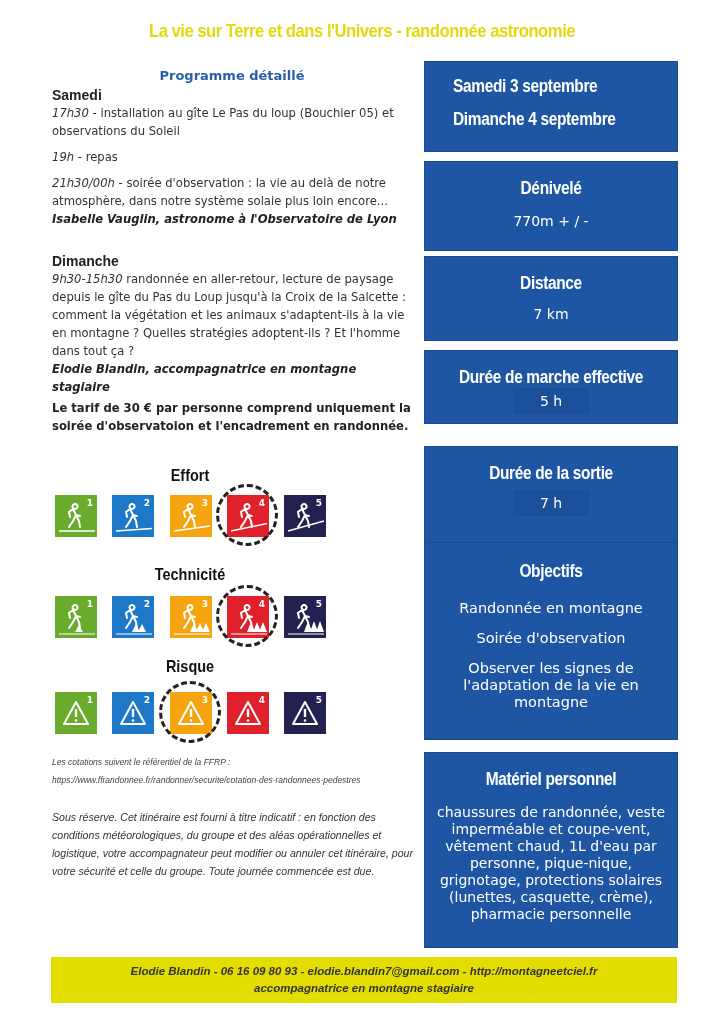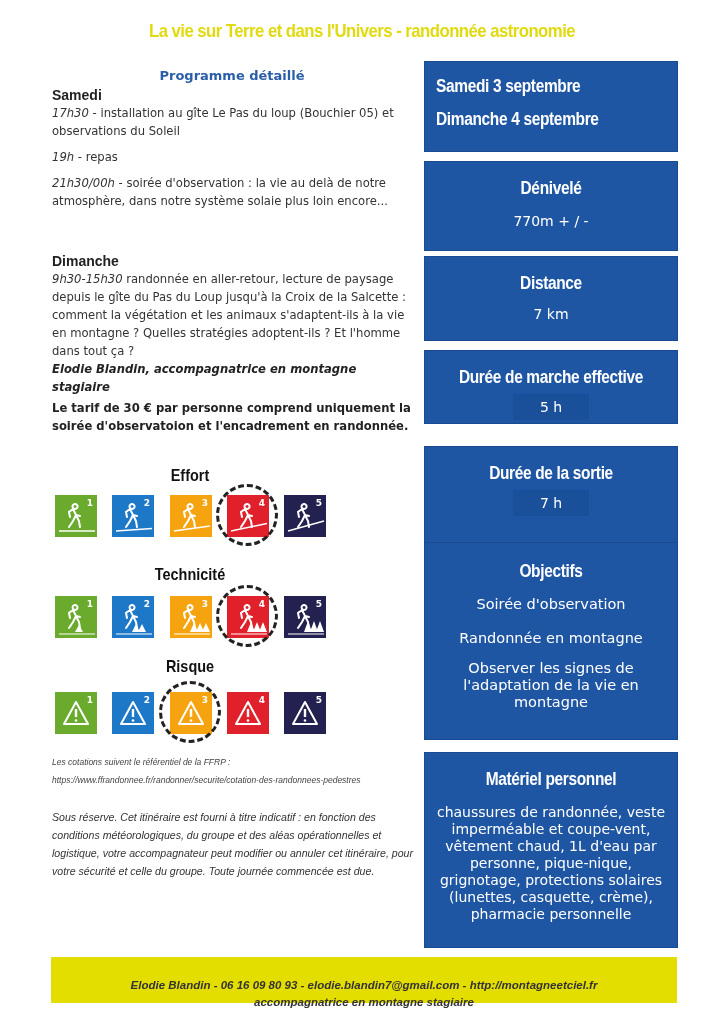--- a/index.html
+++ b/index.html
@@ -15,34 +15,35 @@
   .rating-label { font-family: "Liberation Sans", sans-serif; font-weight: bold; font-size: 17px; color: #111; text-align: center; width: 300px; left: 40px; transform: scaleX(0.85); }
   .tile { position: absolute; width: 42px; height: 42px; }
   .tile svg { width: 42px; height: 42px; display: block; }
   .ring { position: absolute; width: 62px; height: 62px; border: 3px dashed #222; border-radius: 50%; }
   .small-note { left: 52px; font-size: 8.5px; font-style: italic; color: #444; font-family: "Liberation Sans", sans-serif; }
   .reserve { left: 52px; width: 370px; top: 808px; font-size: 10.6px; line-height: 18px; font-style: italic; color: #333; font-family: "Liberation Sans", sans-serif; }
   .box { position: absolute; left: 424px; width: 254px; background: #1f56a3; color: #fff; text-align: center; border: 1px solid #1a4b91; }
   .box-h { font-family: "Liberation Sans", sans-serif; font-weight: bold; font-size: 18px; letter-spacing: -0.4px; transform: scaleX(0.86); }
   .box-v { font-size: 14px; }
   .inner-val { display: inline-block; background: #1a4f9a; width: 76px; height: 26px; line-height: 26px; font-size: 14px; }
-  .footer { left: 51px; top: 957px; width: 626px; height: 46px; background: #e4dd00; text-align: center; font-family: "Liberation Sans", sans-serif; font-style: italic; font-weight: bold; font-size: 11.5px; color: #333; line-height: 17px; padding-top: 20px; }
+  .footer { left: 51px; top: 957px; width: 626px; height: 46px; background: #e4dd00; text-align: center; font-family: "Liberation Sans", sans-serif; font-style: italic; font-weight: bold; font-size: 11.5px; color: #333; line-height: 17px; padding-top: 6px; }
 </style>
 </head>
 <body>
 
 <div class="abs title">La vie sur Terre et dans l'Univers - randonnée astronomie</div>
 
 <div class="abs prog-title">Programme détaillé</div>
 
 <div class="abs left" style="top:86px;">
   <div class="day">Samedi</div>
   <div><span class="it">17h30</span><span> - installation au gîte Le Pas du loup (Bouchier 05) et observations du Soleil</span></div>
   <div style="margin-top:8px"><span class="it">19h</span><span> - repas</span></div>
   <div style="margin-top:8px"><span class="it">21h30/00h</span><span> - soirée d'observation : la vie au delà de notre atmosphère, dans notre système solaie plus loin encore...</span></div>
+  <div class="bi">Isabelle Vauglin, astronome à l'Observatoire de Lyon</div>
 </div>
 
 <div class="abs left" style="top:252px;">
   <div class="day">Dimanche</div>
   <div><span class="it">9h30-15h30</span><span> randonnée en aller-retour, lecture de paysage depuis le gîte du Pas du Loup jusqu'à la Croix de la Salcette : comment la végétation et les animaux s'adaptent-ils à la vie en montagne ? Quelles stratégies adoptent-ils ? Et l'homme dans tout ça ?</span></div>
   <div class="bi">Elodie Blandin, accompagnatrice en montagne stagiaire</div>
 </div>
 
 <div class="abs left b" style="top:399px;">Le tarif de 30 € par personne comprend uniquement la soirée d'observatoion et l'encadrement en randonnée.</div>
 
@@ -193,49 +194,49 @@
         <circle cx="21" cy="28.5" r="1.3" fill="#fff"></circle>
         <text x="35" y="11" fill="#fff" font-size="9" font-weight="bold" font-family="DejaVu Sans, sans-serif" text-anchor="middle">5</text>
       </svg>
     </div>
   </div>
 
 <div class="abs small-note" style="top:757px;">Les cotations suivent le référentiel de la FFRP :</div>
 <div class="abs small-note" style="top:775px;">https://www.ffrandonnee.fr/randonner/securite/cotation-des-randonnees-pedestres</div>
 <div class="abs reserve">Sous réserve. Cet itinéraire est fourni à titre indicatif : en fonction des conditions météorologiques, du groupe et des aléas opérationnelles et logistique, votre accompagnateur peut modifier ou annuler cet itinéraire, pour votre sécurité et celle du groupe. Toute journée commencée est due.</div>
 
-<div class="box" style="top:61px;height:91px;text-align:left;padding-left:11px;">
+<div class="box" style="top:61px;height:91px;text-align:left;padding-left:28px;">
   <div class="box-h" style="transform-origin:left;margin-top:14px;">Samedi 3 septembre</div>
   <div class="box-h" style="transform-origin:left;margin-top:12px;">Dimanche 4 septembre</div>
 </div>
 
 <div class="box" style="top:161px;height:90px;">
   <div class="box-h" style="margin-top:16px;">Dénivelé</div>
   <div class="box-v" style="margin-top:14px;">770m + / -</div>
 </div>
 
 <div class="box" style="top:256px;height:85px;">
   <div class="box-h" style="margin-top:16px;">Distance</div>
   <div class="box-v" style="margin-top:12px;">7 km</div>
 </div>
 
 <div class="box" style="top:350px;height:74px;">
   <div class="box-h" style="margin-top:16px;">Durée de marche effective</div>
-  <div style="margin-top:6px;"><span class="inner-val">5 h</span></div>
+  <div style=""><span class="inner-val">5 h</span></div>
 </div>
 
 <div class="box" style="top:446px;height:104px;">
   <div class="box-h" style="margin-top:16px;">Durée de la sortie</div>
   <div style="margin-top:6px;text-decoration:underline;"><span class="inner-val">7 h</span></div>
 </div>
 
 <div class="box" style="top:542px;height:198px;">
   <div class="box-h" style="margin-top:18px;">Objectifs</div>
+  <div class="box-v" style="margin-top:18px;font-size:14.5px;">Randonnée en montagne</div>
   <div class="box-v" style="margin-top:14px;font-size:14.5px;">Soirée d'observation</div>
-  <div class="box-v" style="margin-top:18px;font-size:14.5px;">Randonnée en montagne</div>
   <div class="box-v" style="margin-top:14px;font-size:14.5px;line-height:17px;padding:0 26px;">Observer les signes de l'adaptation de la vie en montagne</div>
 </div>
 
 <div class="box" style="top:752px;height:196px;">
   <div class="box-h" style="margin-top:16px;">Matériel personnel</div>
   <div class="box-v" style="margin-top:14px;font-size:14px;line-height:17px;padding:0 6px;">chaussures de randonnée, veste imperméable et coupe-vent, vêtement chaud, 1L d'eau par personne, pique-nique, grignotage, protections solaires (lunettes, casquette, crème), pharmacie personnelle</div>
 </div>
 
 <div class="abs footer">
   <div>Elodie Blandin - 06 16 09 80 93 - elodie.blandin7@gmail.com - http://montagneetciel.fr</div>

